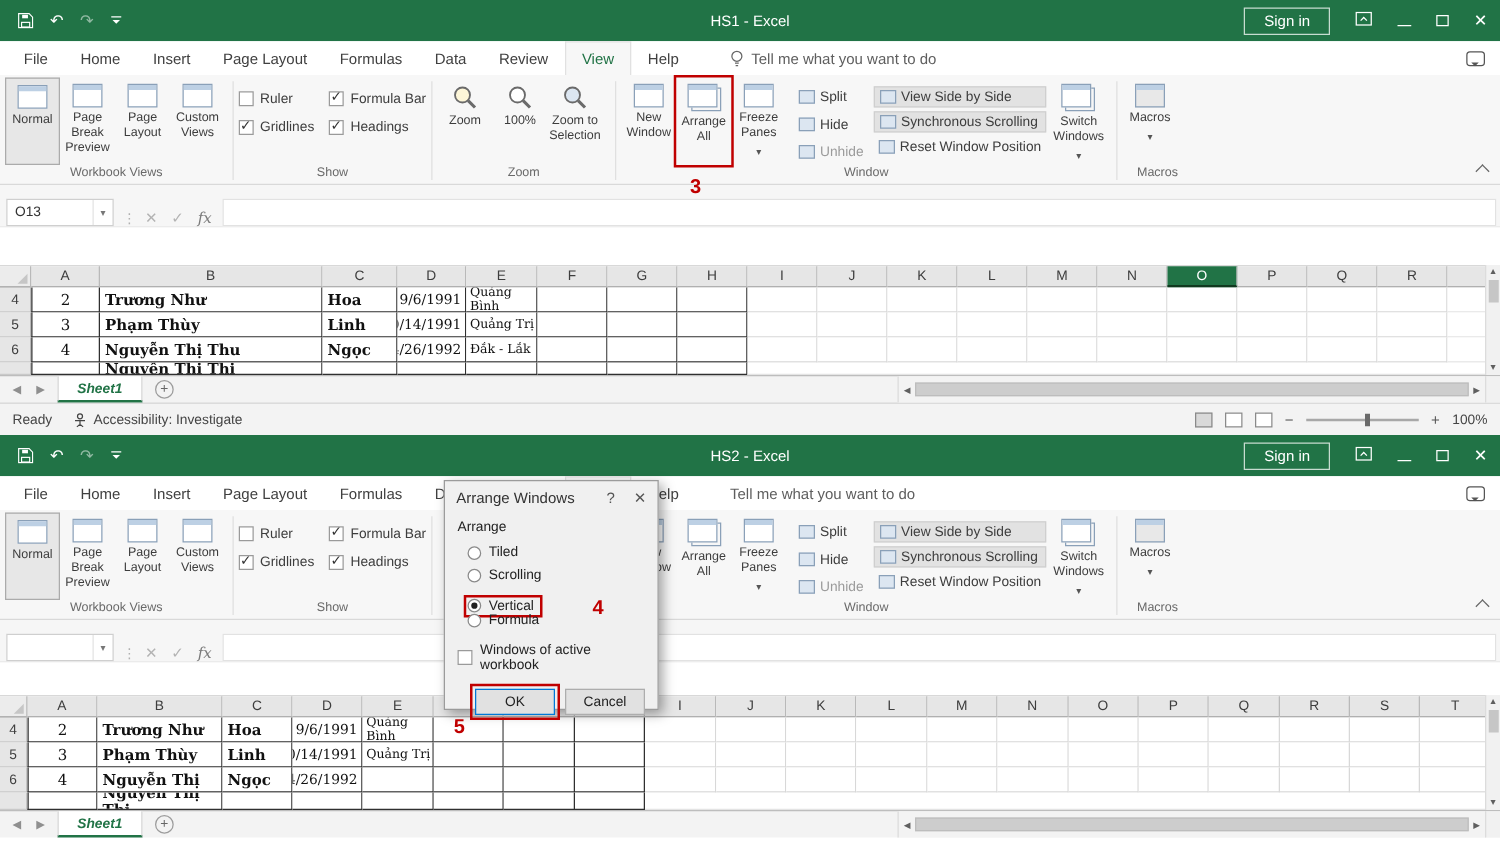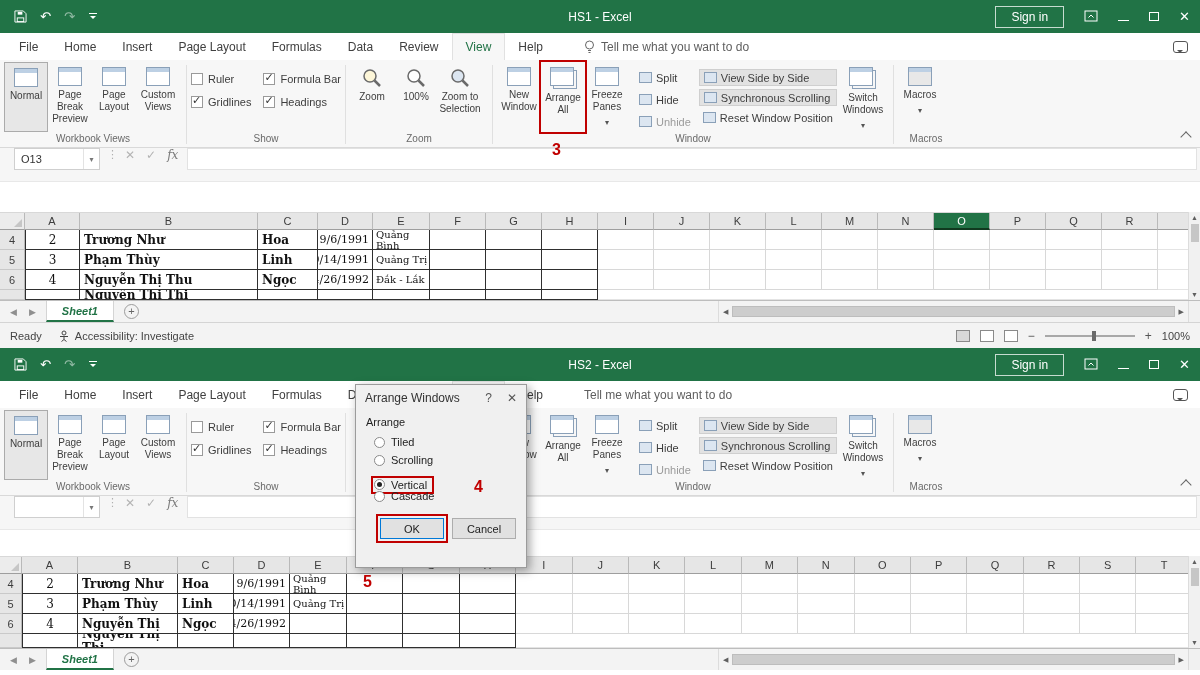--- a/index.html
+++ b/index.html
@@ -50,21 +50,21 @@
   .mb { display:flex; align-items:center; gap:4px; font-size:11px; color:#3d3d3d; white-space:nowrap; height:17px; padding:0 4px; }
   .mb.dim { color:#9b9b9b; }
   .mb.shade { background:#e2e2e2; border:1px solid #cfcfcf; }
   .sicon { width:13px; height:11px; border:1px solid #8aa0b8; background:#dce6f1; flex:none; }
   .widecol { display:flex; flex-direction:column; gap:3px; padding-top:7px; }
   .rcollapse { position:absolute; right:10px; bottom:6px; width:8px; height:8px; border-left:1.5px solid #666; border-top:1.5px solid #666; transform:rotate(45deg); }
   .ann { position:absolute; color:#c00000; font-weight:bold; font-size:16px; z-index:60; font-family:"Liberation Sans",sans-serif; }
   .ann3 { left:552px; top:141px; }
 
   
-  .fbar { height:34px; background:#f6f6f6; display:flex; align-items:flex-start; padding-left:14px; border-bottom:1px solid #e8e8e8; }
+  .fbar { height:34px; background:#f6f6f6; display:flex; align-items:flex-end; padding-left:5px; border-bottom:1px solid #e8e8e8; }
   .namebox { width:86px; height:22px; background:#fff; border:1px solid #cfcfcf; display:flex; align-items:center; font-size:11px; color:#333; padding-left:6px; }
   .nbarrow { margin-left:auto; border-left:1px solid #e3e3e3; height:100%; width:16px; display:flex; align-items:center; justify-content:center; }
   .nbarrow::before { content:"▾"; font-size:8px; color:#777; }
   .fdots { color:#b0b0b0; margin:0 7px; font-size:11px; }
   .fbtns { display:flex; gap:11px; color:#b3b3b3; font-size:12px; align-items:center; margin-right:9px; }
   .fx { font-style:italic; font-family:"DejaVu Serif",serif; color:#7a7a7a; font-size:12px; }
   .finput { flex:1; height:22px; background:#fff; border:1px solid #e2e2e2; margin-right:3px; }
   .spacer1 { height:30px; background:#fff; }
   .spacer2 { height:26px; background:#fff; }
 
@@ -855,22 +855,26 @@
     </div>
     <div class="dradio">
       <span class="rwrap redbox">
           <span class="rcirc on"></span>
           <span>Vertical</span>
         </span>
     </div>
     <div class="dradio">
       <span class="rwrap">
           <span class="rcirc"></span>
-          <span>Cascade</span>
+          <span>Formula</span>
         </span>
+    </div>
+    <div class="dcheck">
+      <span class="cbx"></span>
+      <span>Windows of active workbook</span>
     </div>
     <div class="dbtns">
       <span class="dbtn ok">OK</span>
       <span class="dbtn">Cancel</span>
     </div>
     <span class="ann ann4">4</span>
     <span class="ann ann5">5</span>
   </div>
 </div>
 

